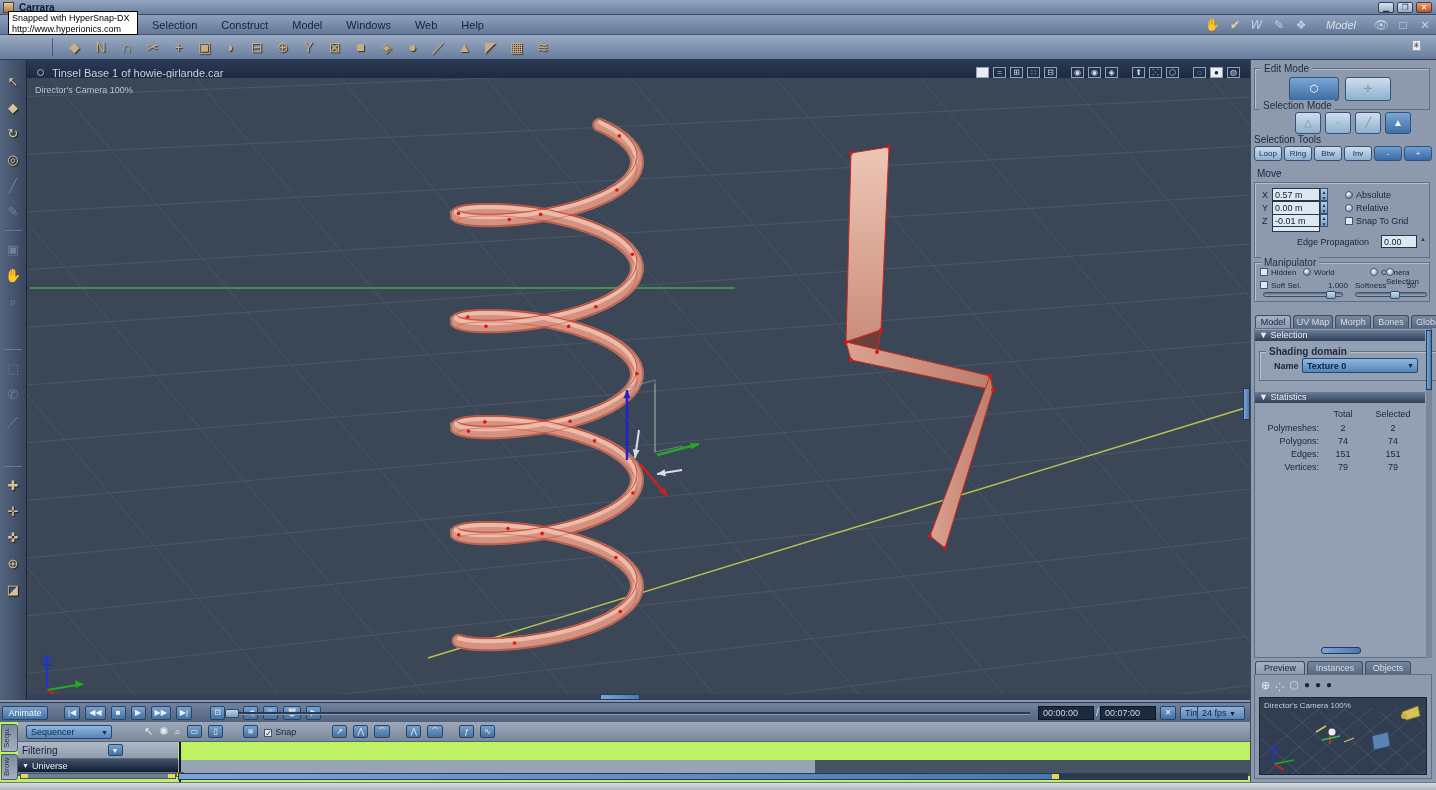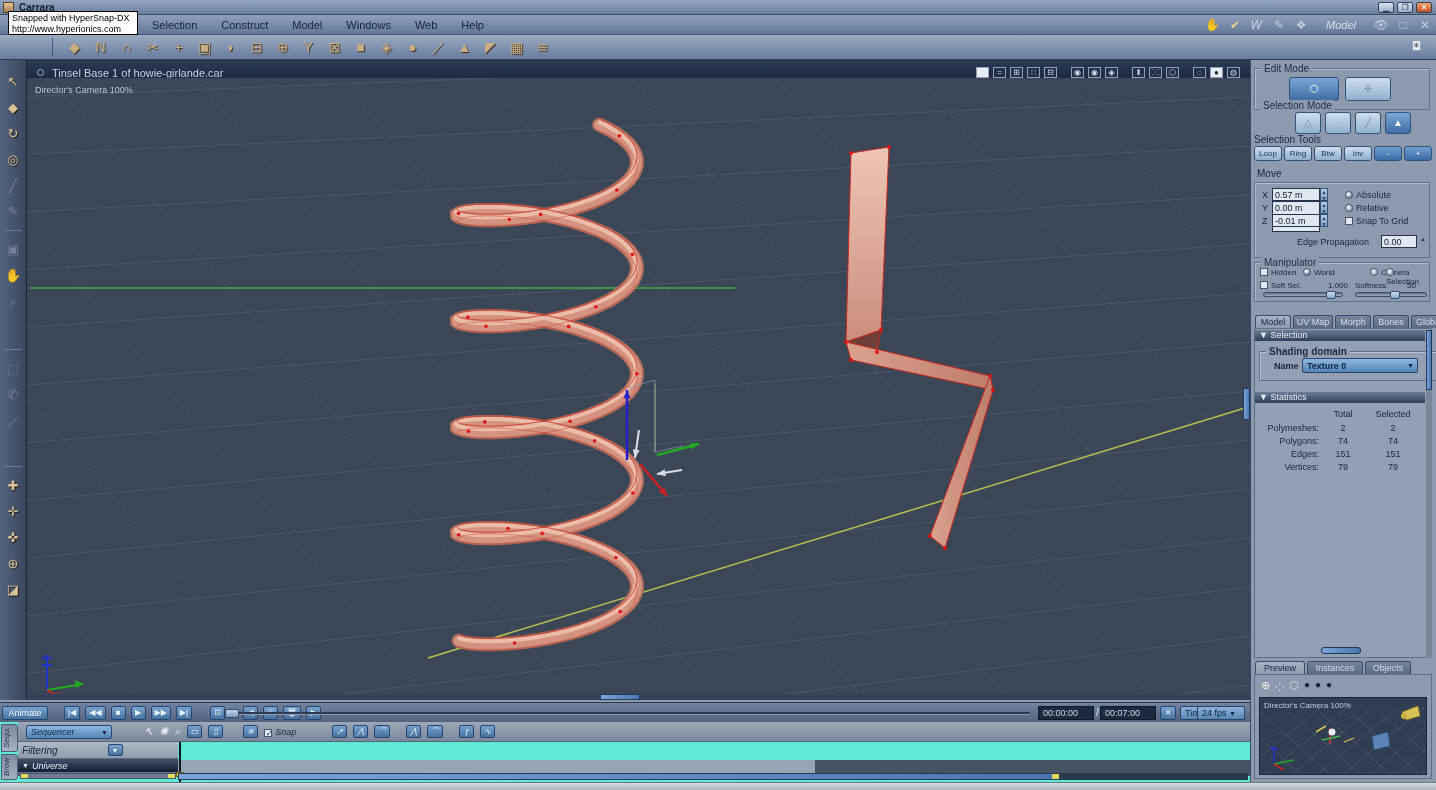--- a/index.html
+++ b/index.html
@@ -106,21 +106,21 @@
     background:linear-gradient(#7aa2ce,#47719e); color:#eaf2fa; font-size:8px;
     line-height:12px; text-align:center; padding:0 3px; min-width:15px; }
   #animate-btn { min-width:46px; font-size:9px; color:#f0f5fb; }
   .t-field { height:14px; background:#1c2a3e; border:1px solid #0c1828; color:#cdd8e8;
     font-size:9px; line-height:13px; padding:0 4px; }
   .t-dd { height:14px; border:1px solid #25456e; border-radius:2px;
     background:linear-gradient(#8fb2da,#5a86b4); color:#10243c; font-size:9px;
     line-height:13px; padding:0 4px; }
 
   
-  #sequencer { left:0; top:722px; width:1250px; height:60px; background:#5eead4;font-style:italic; }
+  #sequencer { left:0; top:722px; width:1250px; height:60px; background:#bef264; }
   .traytab { position:absolute; left:1px; width:17px; border:1px solid #4a5a72;
     border-radius:3px 0 0 3px; writing-mode:vertical-rl; transform:rotate(180deg);
     font-size:8px; color:#25344a; text-align:center;
     background:linear-gradient(90deg,#8violet,#8d9aae); background:linear-gradient(#a5b1c0,#7d8b9e); }
   #seq-toolbar { position:absolute; left:18px; top:0; width:1232px; height:20px;
     background:linear-gradient(#9da9b8,#7b889a); border-bottom:1px solid #55struct; border-bottom:1px solid #556478;
     display:flex; align-items:center; gap:6px; padding-left:8px; }
   .sq-ic { color:#e5ebf2; font-size:11px; text-shadow:1px 1px 1px #44506         2; }
   #seq-left { position:absolute; left:18px; top:20px; width:160px; height:34px; }
   #filtering-row { height:17px; background:linear-gradient(#aeb9c6,#8e9cab);

